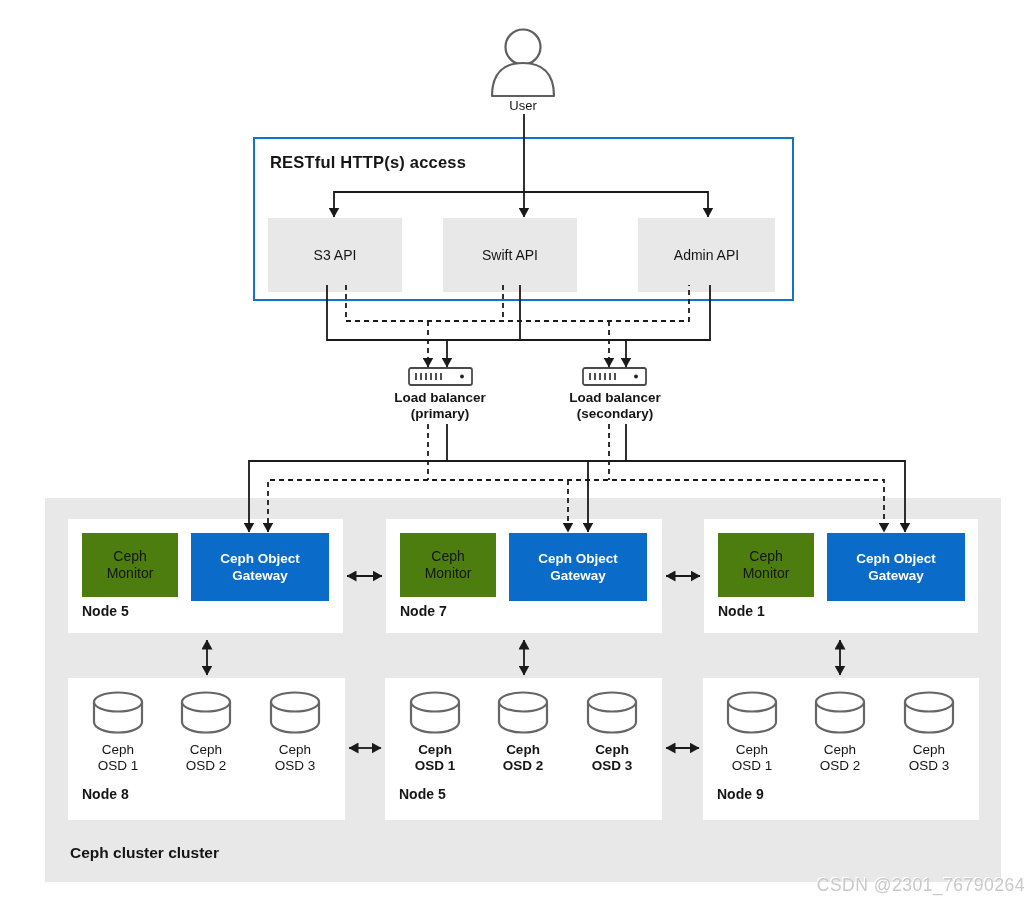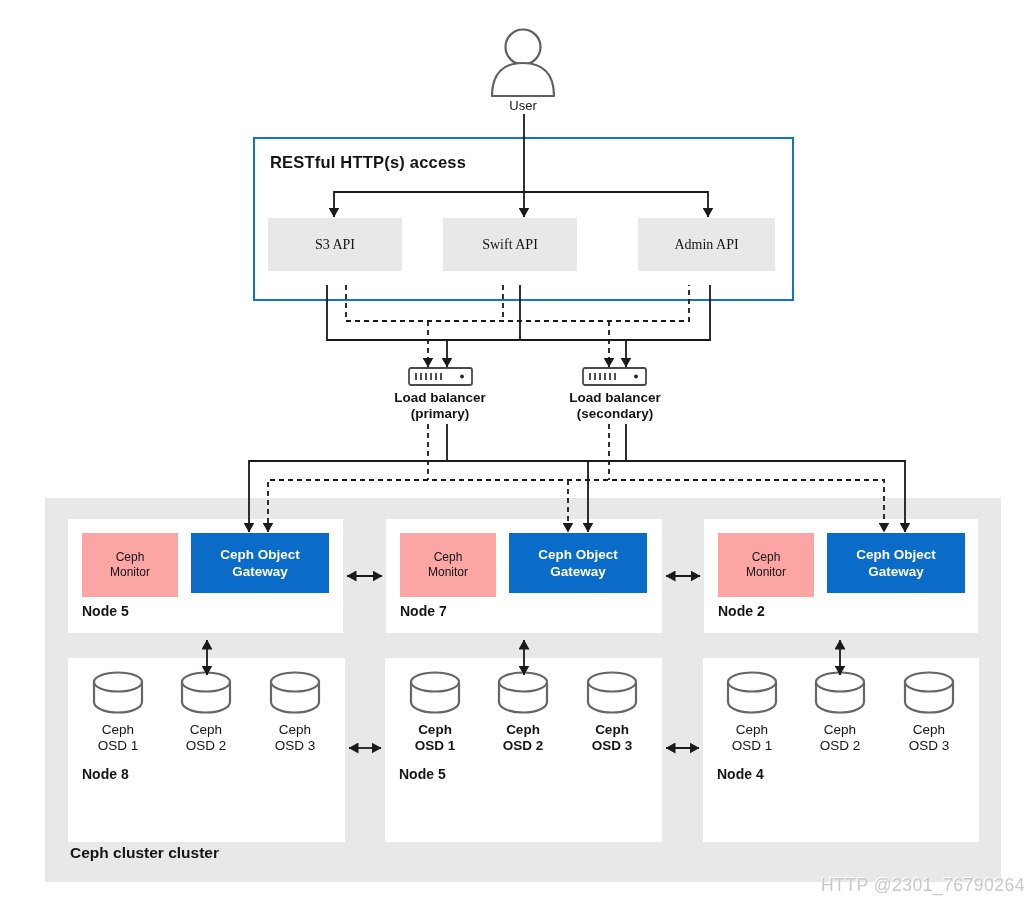--- a/index.html
+++ b/index.html
@@ -4,38 +4,38 @@
 <style>
   html,body{margin:0;padding:0;background:#fff;}
   .stage{position:relative;width:1027px;height:908px;background:#ffffff;
          font-family:"Liberation Sans",sans-serif;color:#151515;overflow:hidden;}
   .abs{position:absolute;}
   
   #wires{position:absolute;left:0;top:0;z-index:6;pointer-events:none;}
   
   .rest-box{left:253px;top:137px;width:541px;height:164px;border:2px solid #1173ca;box-sizing:border-box;z-index:2;}
   .rest-title{left:270px;top:153px;font-size:16.5px;font-weight:bold;letter-spacing:.2px;z-index:3;}
-  .api-box{top:218px;height:53px;background:#e8e8e8;display:flex;align-items:center;justify-content:center;
-           font-size:14px;z-index:3;font-family:Liberation Serif, serif;}
+  .api-box{top:218px;height:74px;background:#e8e8e8;display:flex;align-items:center;justify-content:center;
+           font-size:14px;z-index:3;}
   
   .lb-label{top:390px;width:130px;text-align:center;font-size:13.5px;line-height:1.18;z-index:3;font-weight:bold;}
   
   .cluster-bg{left:45px;top:498px;width:956px;height:384px;background:#e8e8e8;z-index:1;}
   .cluster-title{left:70px;top:844px;font-size:15.5px;font-weight:bold;z-index:3;}
   .node{background:#ffffff;z-index:2;}
   .node-label{position:absolute;left:14px;font-size:14px;font-weight:bold;}
   .gw-row .node{top:519px;height:114px;}
-  .mon-box{position:absolute;left:14px;top:14px;width:96px;height:64px;background:#fca5a5;
-           display:flex;align-items:center;justify-content:center;text-align:center;font-size:12px;line-height:1.25;}
+  .mon-box{position:absolute;left:14px;top:14px;width:96px;height:64px;background:#4d7c0f;
+           display:flex;align-items:center;justify-content:center;text-align:center;font-size:14px;line-height:1.25;}
   .mon-box span{display:block;width:60px;}
-  .gw-box{position:absolute;left:123px;top:14px;width:138px;height:60px;background:#0a6cc8;color:#ffffff;
+  .gw-box{position:absolute;left:123px;top:14px;width:138px;height:68px;background:#0a6cc8;color:#ffffff;
           display:flex;align-items:center;justify-content:center;text-align:center;font-size:13.5px;font-weight:600;line-height:1.28;}
   .gw-box span{display:block;width:104px;}
   .gw-row .node-label{top:84px;}
-  .osd-row .node{top:658px;height:184px;}
+  .osd-row .node{top:678px;height:142px;}
   .osd-row .node-label{top:108px;}
   .osd-cell{position:absolute;top:13px;width:68px;display:flex;flex-direction:column;align-items:center;}
   .osd-label{margin-top:7px;width:64px;text-align:center;font-size:13.5px;line-height:1.22;}
   .osd-bold .osd-label{font-weight:bold;}
   .user-label{left:483px;top:98px;width:80px;text-align:center;font-size:13px;z-index:3;}
   .watermark{right:2px;top:875px;font-size:17.5px;letter-spacing:.5px;color:#c9c9c9;
              text-shadow:-1px -1px 0 #ffffff;z-index:7;}
   .icon-abs{z-index:4;}
 </style>
 </head>
@@ -118,21 +118,21 @@
         </div>
       <div class="node-label">Node 7</div>
     </div>
     <div class="abs node" style="left:704px;width:274px;">
       <div class="mon-box">
           <span>Ceph Monitor</span>
         </div>
       <div class="gw-box">
           <span>Ceph Object Gateway</span>
         </div>
-      <div class="node-label">Node 2</div>
+      <div class="node-label">Node 1</div>
     </div>
   </div>
 
   <div class="osd-row">
     <div class="abs node" style="left:68px;width:277px;">
       <div class="osd-cell" style="left:16px;">
         <svg width="52" height="44" viewBox="0 0 52 44">
             <path d="M2 11 L2 31 C2 36.8 12.7 41.5 26 41.5 C39.3 41.5 50 36.8 50 31 L50 11" fill="#ffffff" stroke="#666666" stroke-width="2.2"></path>
             <ellipse cx="26" cy="11" rx="24" ry="9.5" fill="#ffffff" stroke="#666666" stroke-width="2.2"></ellipse>
           </svg>
@@ -195,21 +195,21 @@
           </svg>
         <div class="osd-label">Ceph OSD 2</div>
       </div>
       <div class="osd-cell" style="left:192px;">
         <svg width="52" height="44" viewBox="0 0 52 44">
             <path d="M2 11 L2 31 C2 36.8 12.7 41.5 26 41.5 C39.3 41.5 50 36.8 50 31 L50 11" fill="#ffffff" stroke="#666666" stroke-width="2.2"></path>
             <ellipse cx="26" cy="11" rx="24" ry="9.5" fill="#ffffff" stroke="#666666" stroke-width="2.2"></ellipse>
           </svg>
         <div class="osd-label">Ceph OSD 3</div>
       </div>
-      <div class="node-label">Node 4</div>
+      <div class="node-label">Node 9</div>
     </div>
   </div>
 
   <svg id="wires" width="1027" height="908" viewBox="0 0 1027 908">
     <defs>
       <marker id="ah" viewBox="0 0 10 11" markerWidth="10" markerHeight="11" refX="9.5" refY="5.5" orient="auto-start-reverse" markerUnits="userSpaceOnUse">
         <path d="M0 0 L10 5.5 L0 11 Z" fill="#1a1a1a"></path>
       </marker>
     </defs>
     <g stroke="#1a1a1a" stroke-width="1.8" fill="none">
@@ -240,14 +240,14 @@
       <path d="M347 576 L382 576" marker-start="url(#ah)" marker-end="url(#ah)"></path>
       <path d="M666 576 L700 576" marker-start="url(#ah)" marker-end="url(#ah)"></path>
       <path d="M349 748 L381 748" marker-start="url(#ah)" marker-end="url(#ah)"></path>
       <path d="M666 748 L699 748" marker-start="url(#ah)" marker-end="url(#ah)"></path>
       <path d="M207 640 L207 675" marker-start="url(#ah)" marker-end="url(#ah)"></path>
       <path d="M524 640 L524 675" marker-start="url(#ah)" marker-end="url(#ah)"></path>
       <path d="M840 640 L840 675" marker-start="url(#ah)" marker-end="url(#ah)"></path>
     </g>
   </svg>
 
-  <div class="abs watermark">HTTP @2301_76790264</div>
+  <div class="abs watermark">CSDN @2301_76790264</div>
 </div>
 
 </body></html>

